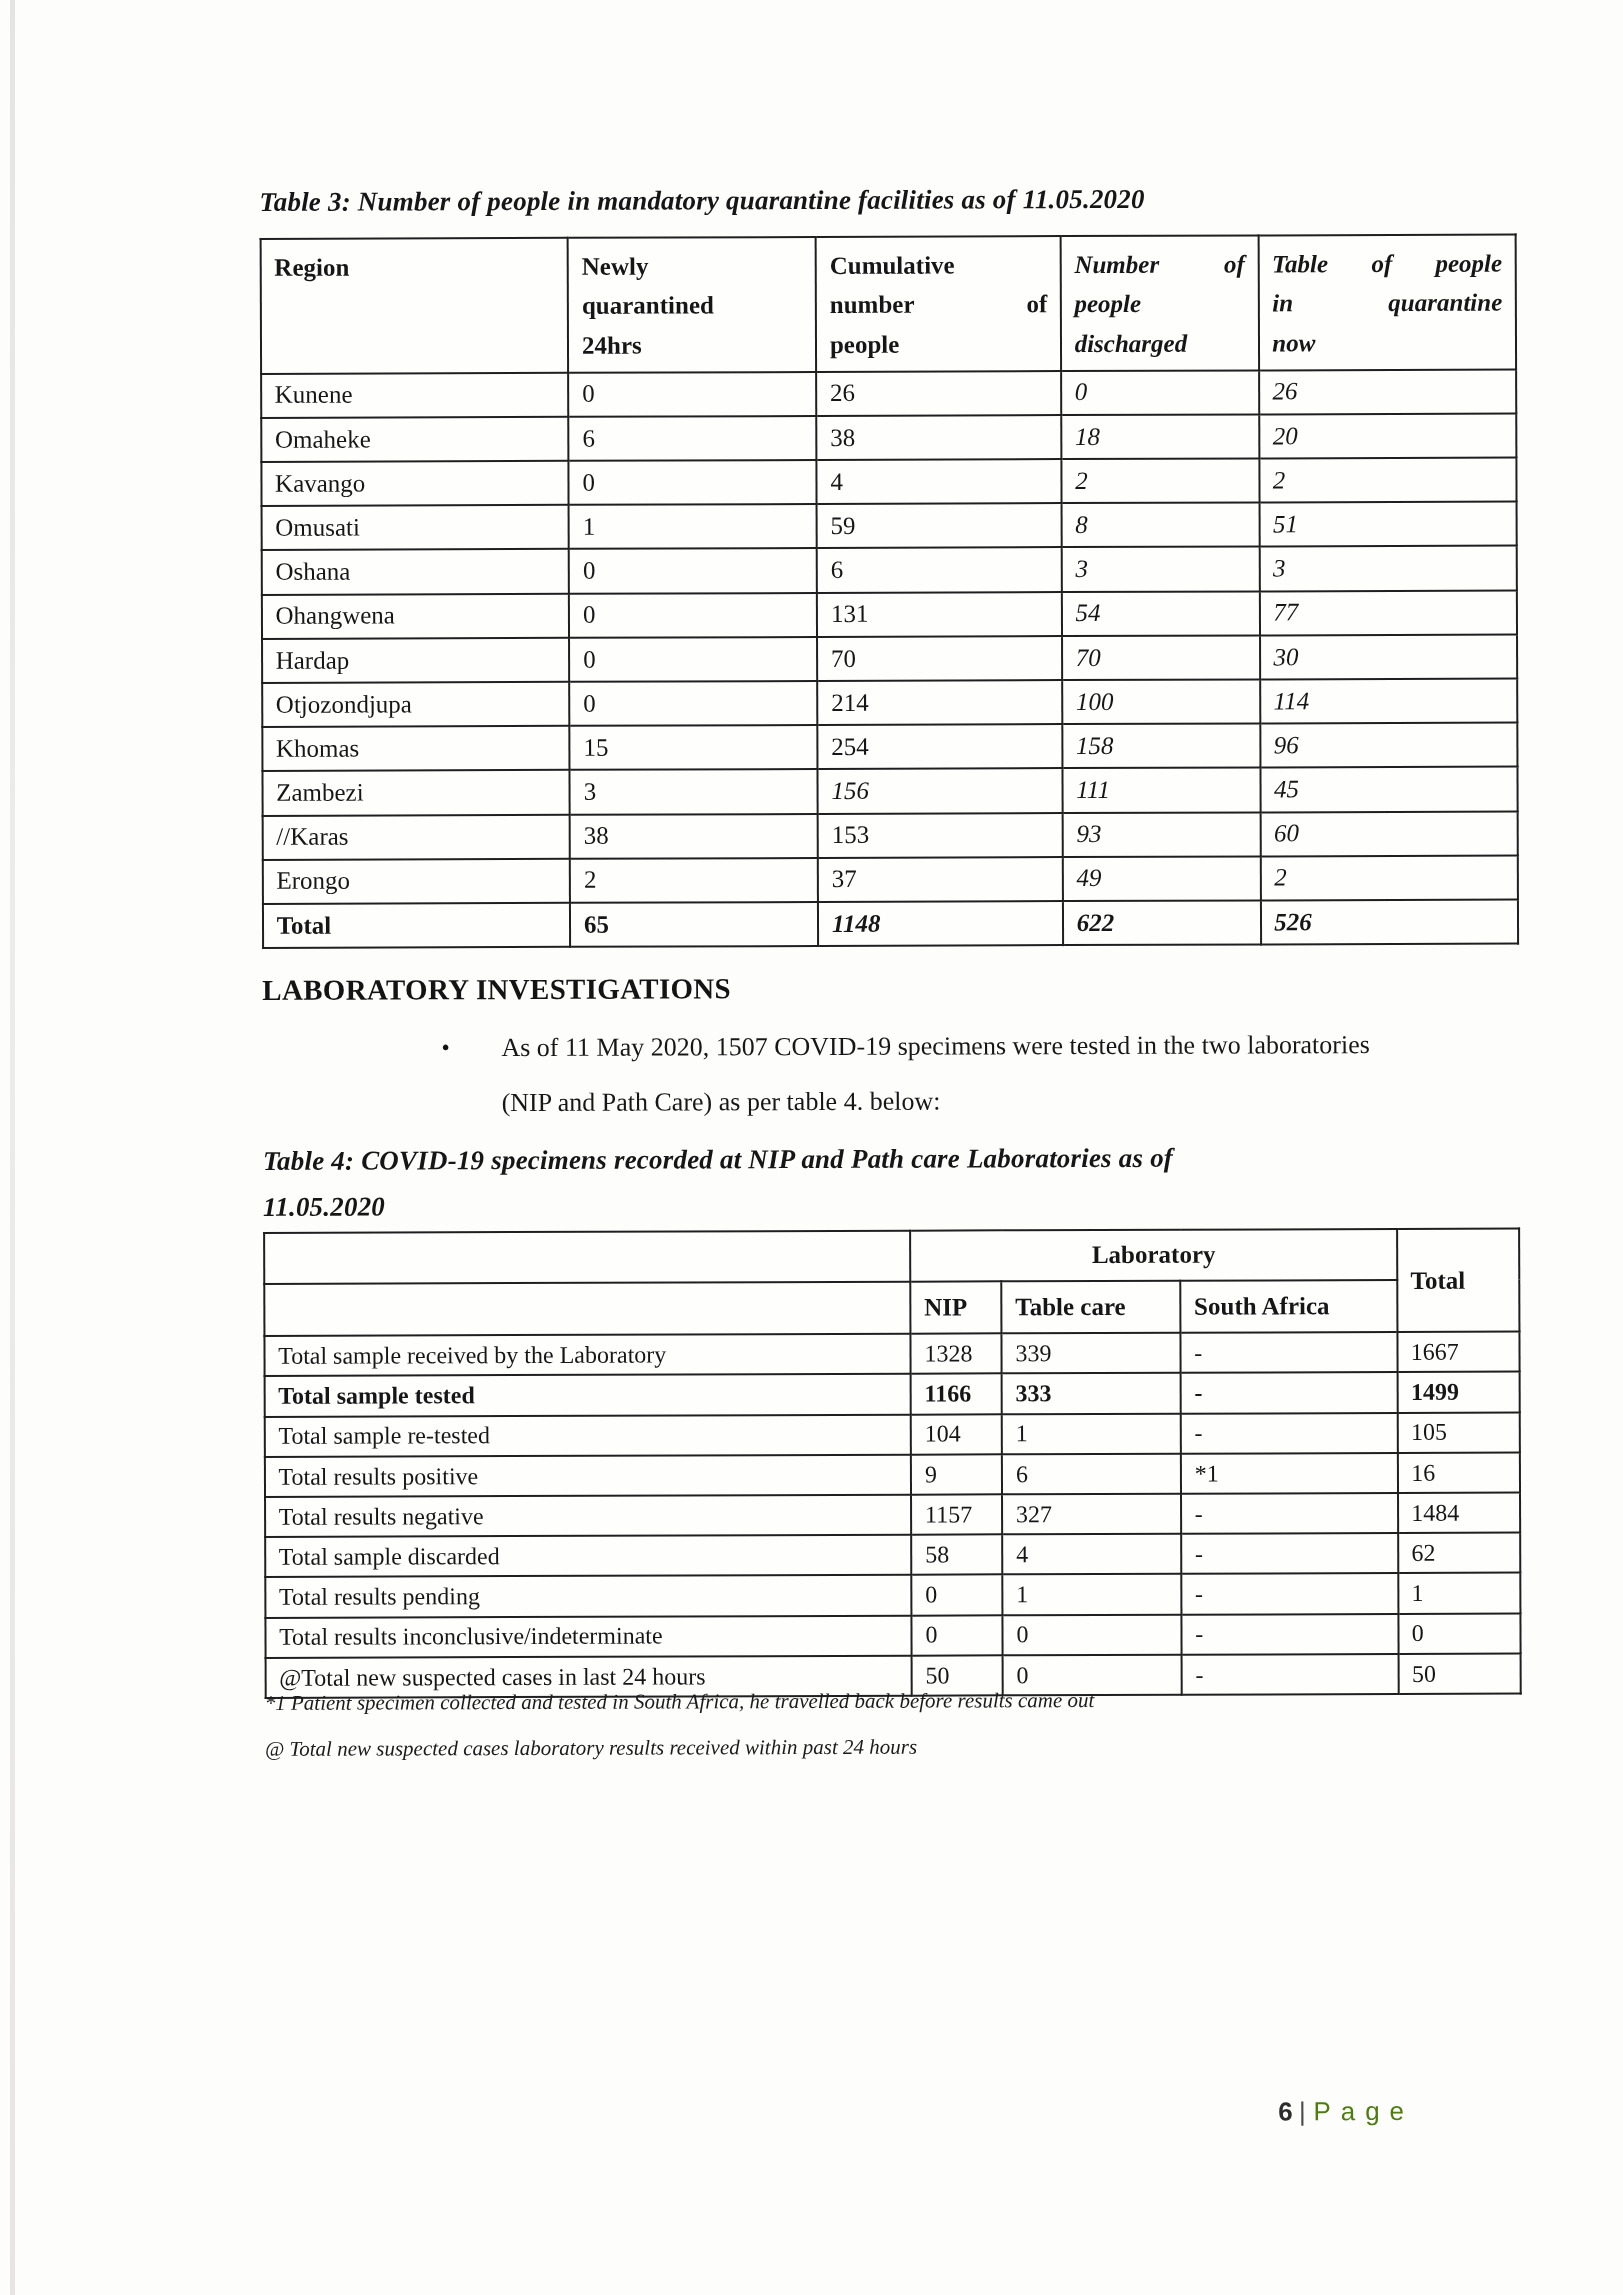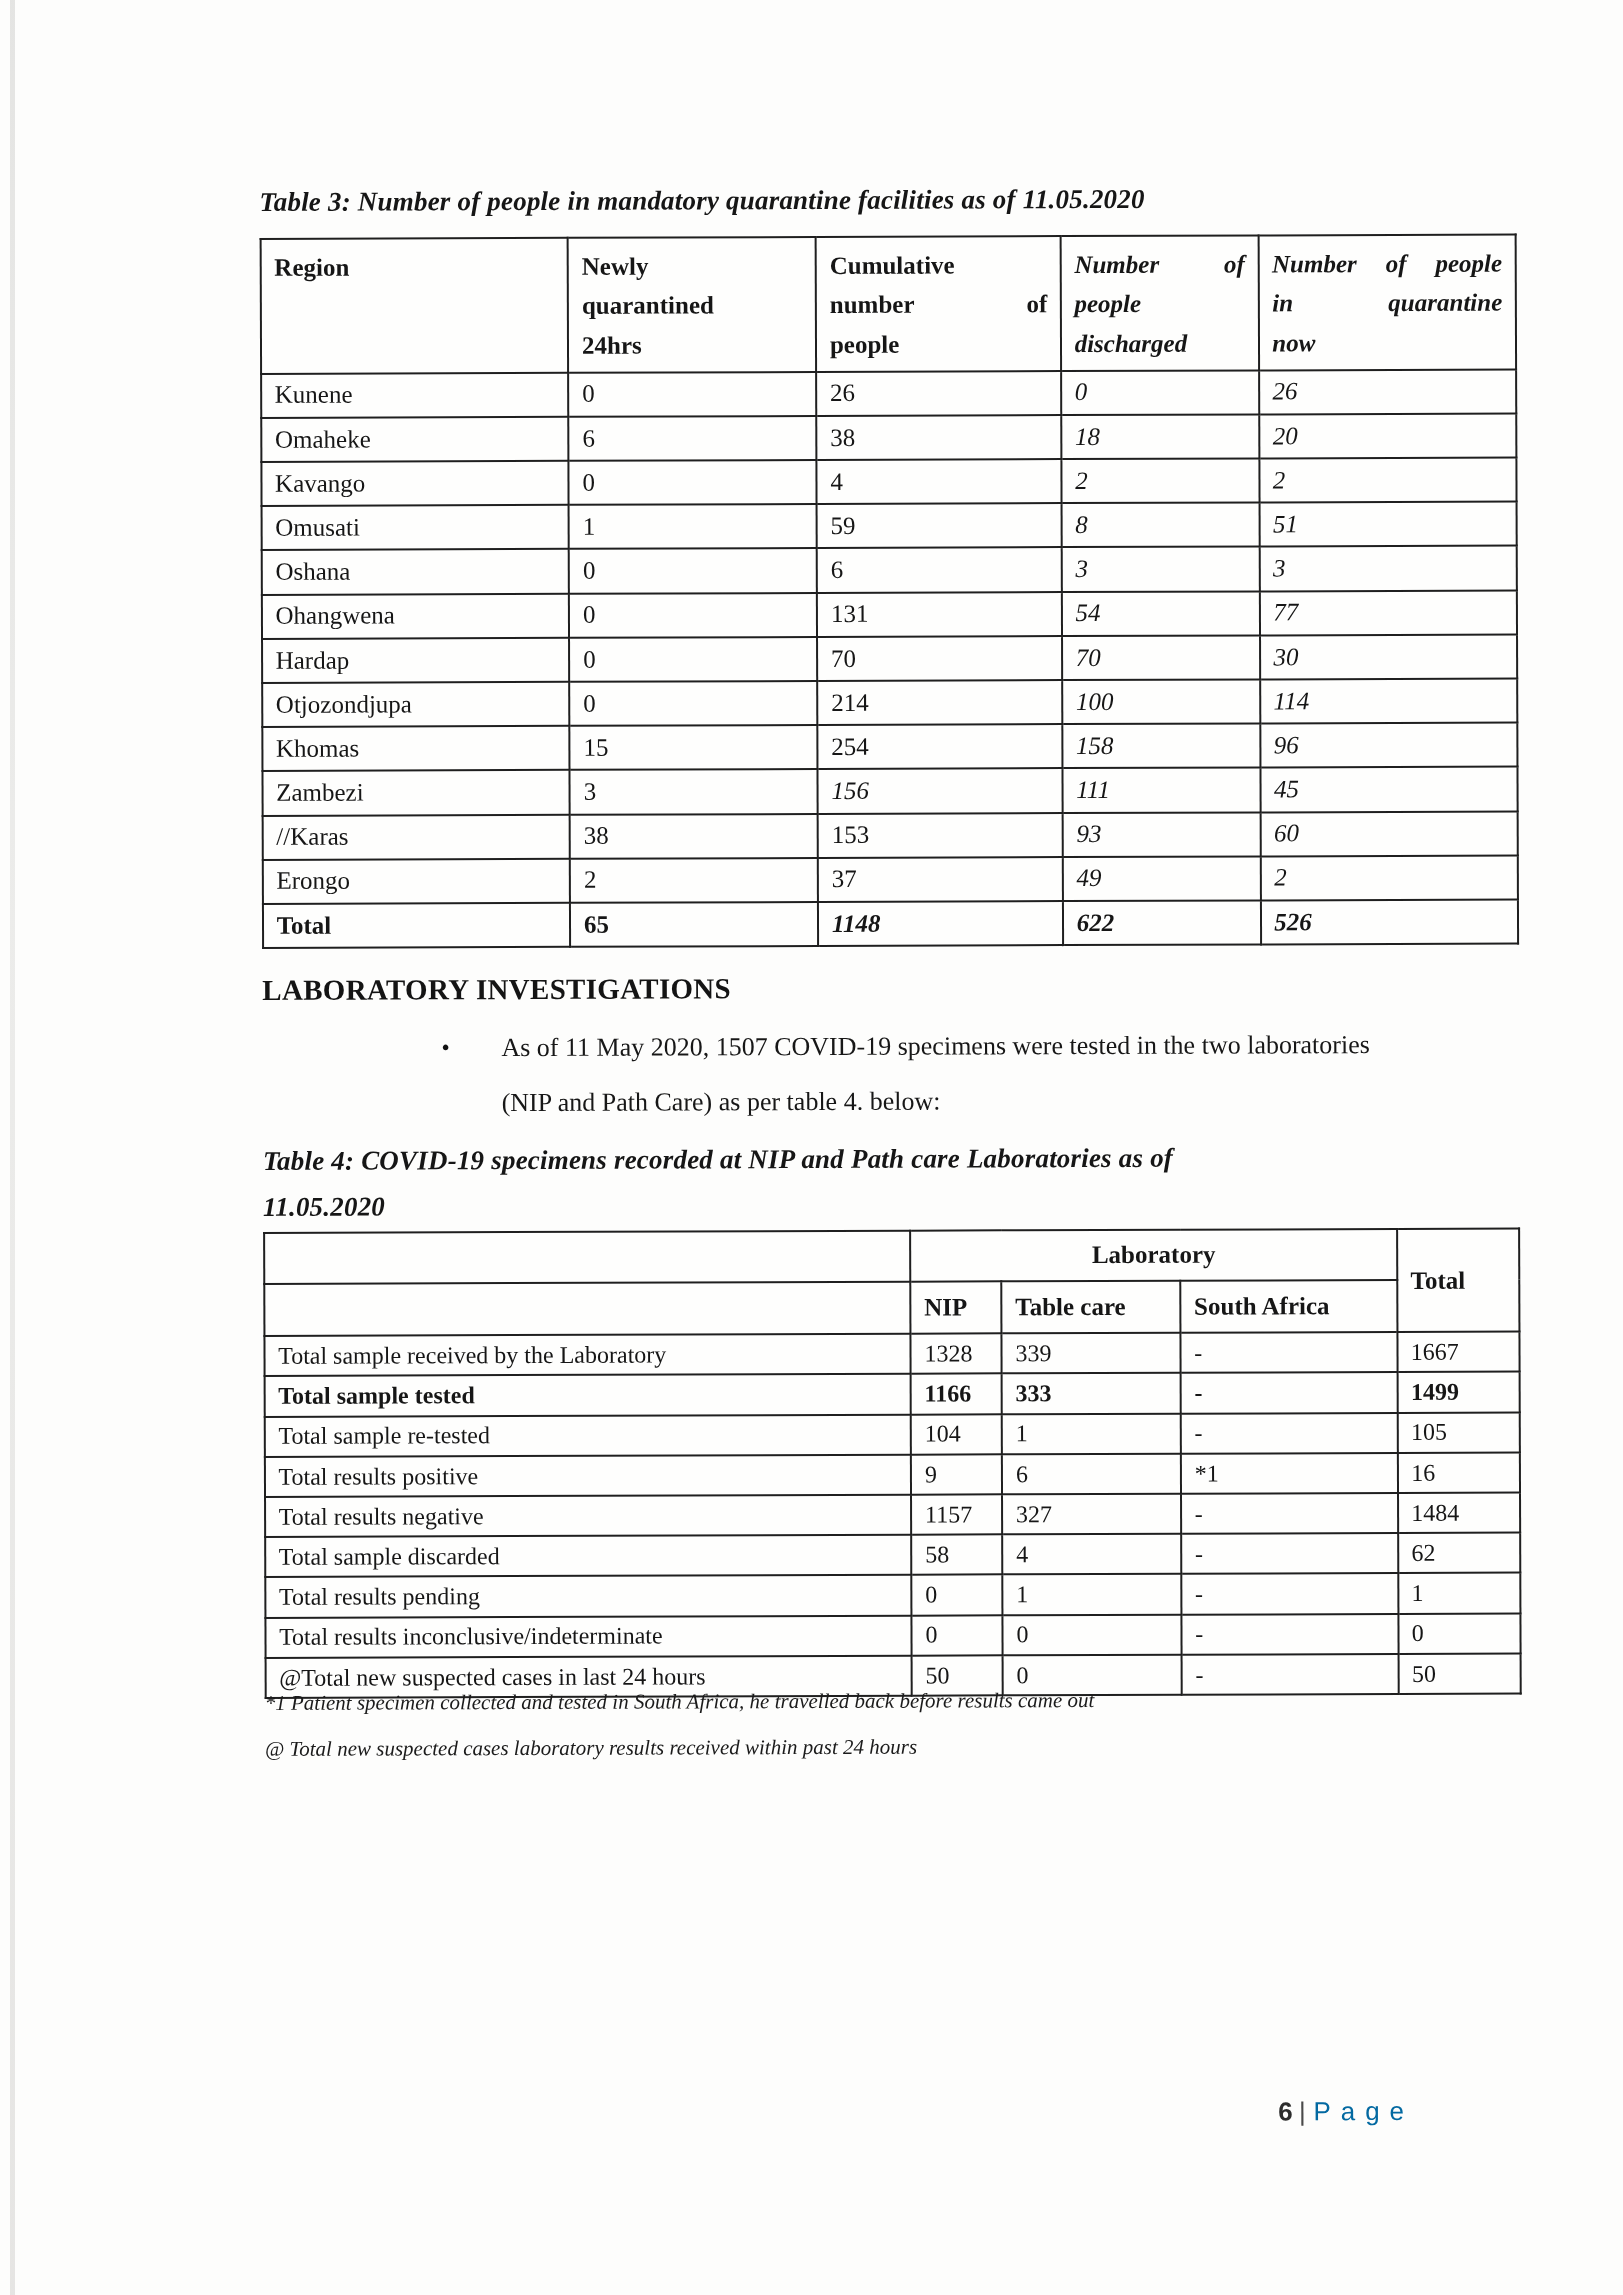--- a/index.html
+++ b/index.html
@@ -77,21 +77,21 @@
   .footnote + .footnote{margin-top:17.3px;}
 
   
   .footer{
     position:absolute;left:1274px;top:2098px;
     font-family:"Liberation Sans","DejaVu Sans",sans-serif;
     font-size:26px;white-space:nowrap;
   }
   .footer .num{color:#2d2d2d;font-weight:600;}
   .footer .sep{color:#4a4a4a;margin:0 7.9px 0 6.3px;font-weight:300;}
-  .footer .plabel{color:#0369a1;letter-spacing:0.38em;}
+  .footer .plabel{color:#4d7c0f;letter-spacing:0.38em;}
 </style>
 </head>
 <body>
 
 <div class="page">
   <div class="scan-edge"></div>
 
   <div class="doc">
 
     <div class="abs tbl-title" style="top:185px;">Table 3: Number of people in mandatory quarantine facilities as of 11.05.2020</div>
@@ -118,21 +118,21 @@
               <div class="jline single">Cumulative</div>
               <div class="jline">number of</div>
               <div class="jline single">people</div>
             </th>
             <th class="it">
               <div class="jline">Number of</div>
               <div class="jline single">people</div>
               <div class="jline single">discharged</div>
             </th>
             <th class="it">
-              <div class="jline">Number of people</div>
+              <div class="jline">Table of people</div>
               <div class="jline">in quarantine</div>
               <div class="jline single">now</div>
             </th>
           </tr>
       </thead>
       <tbody>
           <tr>
             <td class="c0">Kunene</td>
             <td class="c1">0</td>
             <td class="c2">26</td>

